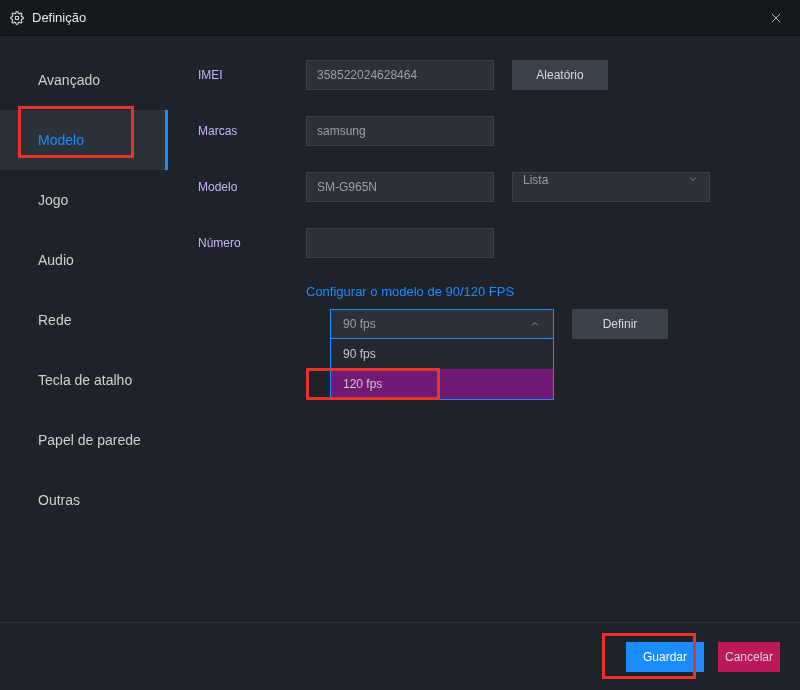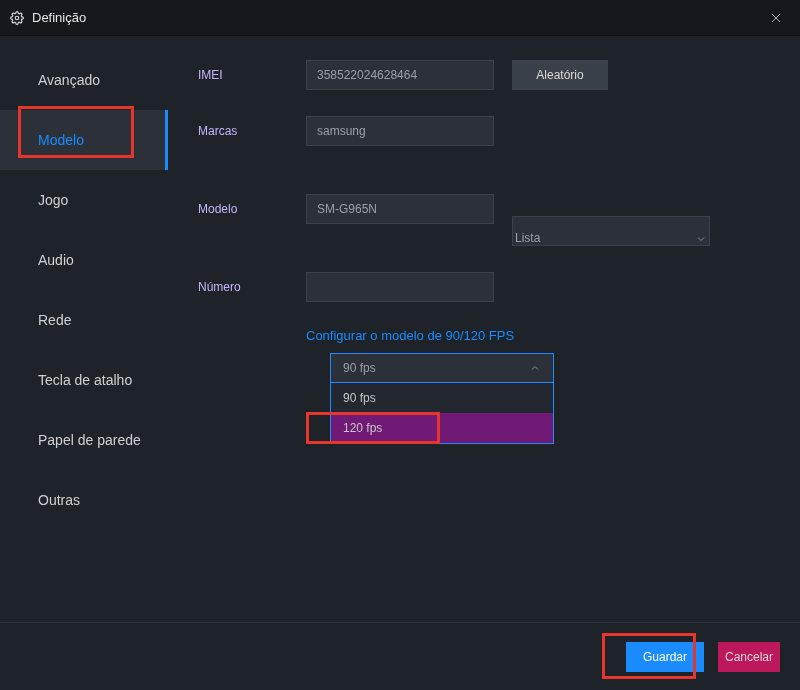--- a/index.html
+++ b/index.html
@@ -125,27 +125,26 @@
   align-items: center;
   justify-content: center;
 }
 .btn-gap { margin-left: 18px; }
 .select-like {
   width: 198px;
   height: 30px;
   background: #2b3039;
   border: 1px solid #3b4049;
   color: #9aa0a8;
-  padding: 0 2px;
-  display: flex;
-  align-items: flex-end;
+  padding: 0 10px;
+  display: flex;
+  align-items: flex-start;
   justify-content: space-between;
   cursor: pointer;
   font-size: 12px;
-  margin-top: 44px;
 }
 .chevron {
   display: inline-flex;
   width: 12px;
   height: 12px;
 }
 .fps-section {
   margin-left: 108px;
   margin-top: 4px;
 }
@@ -301,20 +300,21 @@
                 <svg viewBox="0 0 24 24" width="12" height="12" stroke="#8a8f96" stroke-width="2" fill="none">
                     <polyline points="6 15 12 9 18 15"></polyline>
                   </svg>
               </span>
             </div>
             <div class="fps-options">
               <div class="fps-option">90 fps</div>
               <div class="fps-option">120 fps</div>
             </div>
           </div>
+          <button class="btn btn-gap" style="width:96px;">Definir</button>
         </div>
         <div class="highlight-red" style="left:0px; top:84px; width:134px; height:32px;"></div>
       </div>
     </div>
   </div>
 
   <div class="footer">
     <button class="btn btn-primary">Guardar</button>
     <button class="btn btn-secondary">Cancelar</button>
     <div class="highlight-red" style="right:104px; top:10px; width:94px; height:46px;"></div>

